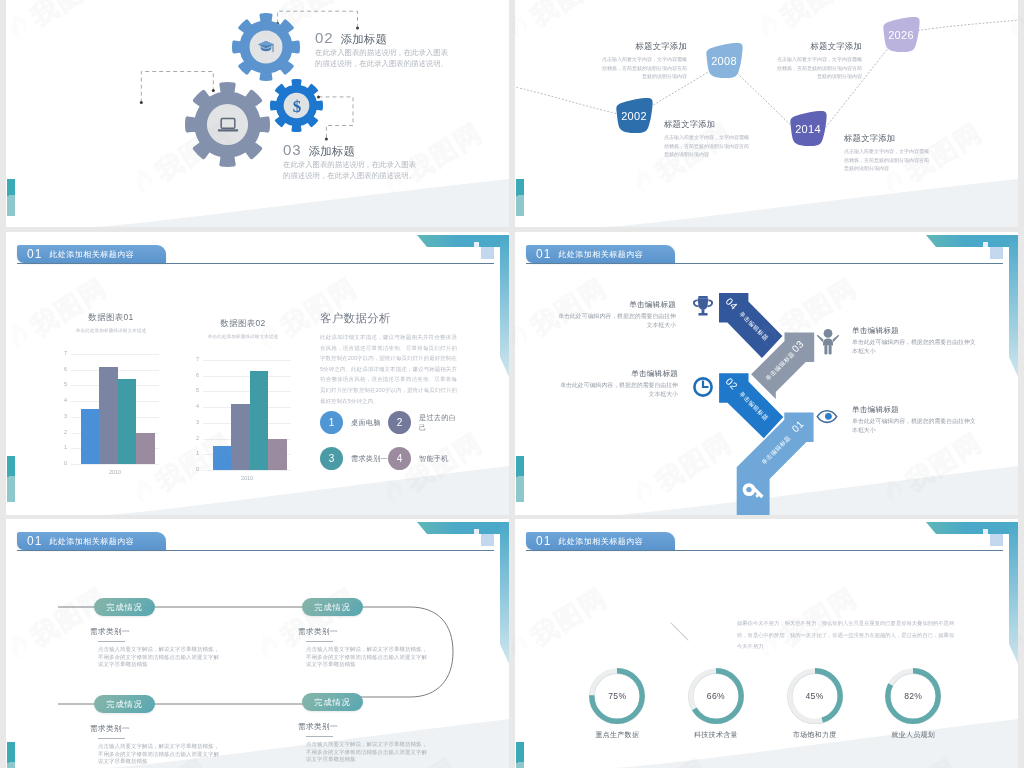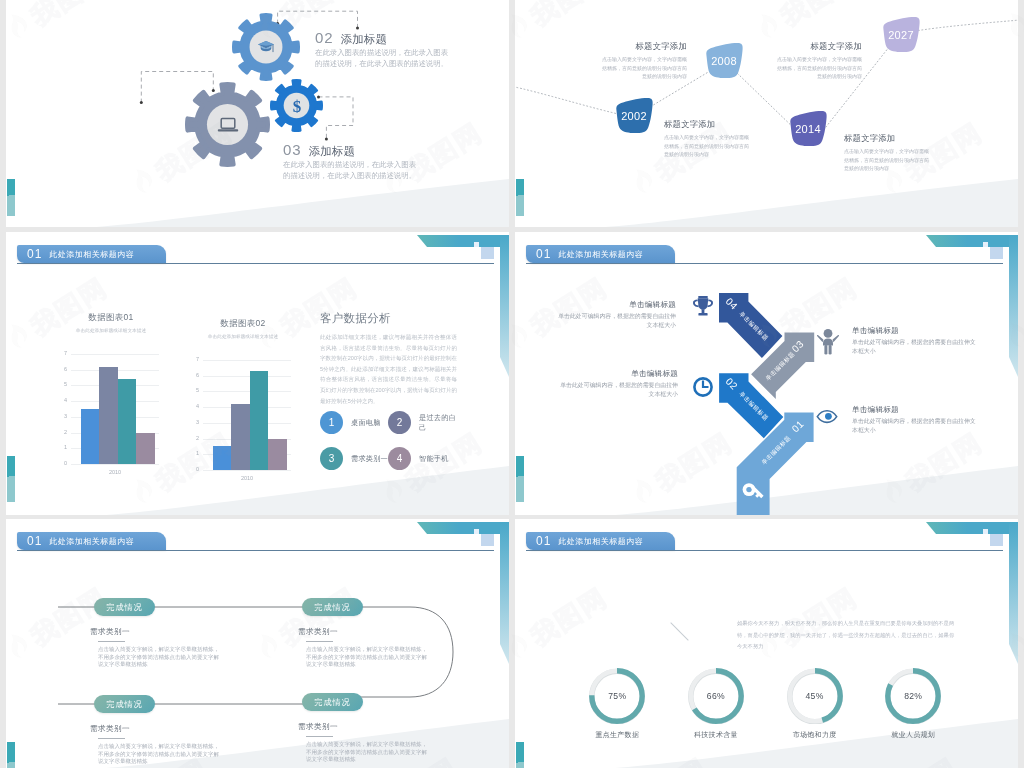--- a/index.html
+++ b/index.html
@@ -267,21 +267,21 @@
   <div class="tagshape t2014">
         <svg class="blobsvg" viewBox="0 0 44 40" preserveAspectRatio="none">
           <path d="M3.6,14.2 C3.0,9.4 5.0,7.6 10.5,6.0 C19.0,3.4 30.0,1.0 36.5,1.2 C40.6,1.3 41.8,3.2 41.5,7.6 C41.0,15.0 39.4,26.5 37.0,32.6 C35.2,37.2 32.4,38.8 25.0,38.9 C16.5,39.0 10.6,38.0 7.6,34.5 C5.0,31.4 4.3,20.0 3.6,14.2 Z" fill="#6063b5"></path>
         </svg>
         <span>2014</span>
       </div>
   <div class="tagshape t2018">
         <svg class="blobsvg" viewBox="0 0 44 40" preserveAspectRatio="none">
           <path d="M3.6,14.2 C3.0,9.4 5.0,7.6 10.5,6.0 C19.0,3.4 30.0,1.0 36.5,1.2 C40.6,1.3 41.8,3.2 41.5,7.6 C41.0,15.0 39.4,26.5 37.0,32.6 C35.2,37.2 32.4,38.8 25.0,38.9 C16.5,39.0 10.6,38.0 7.6,34.5 C5.0,31.4 4.3,20.0 3.6,14.2 Z" fill="#b9b3de"></path>
         </svg>
-        <span>2027</span>
+        <span>2026</span>
       </div>
 
   <div class="s2blk p2002">
     <div class="s2t">标题文字添加</div>
     <div class="s2d">点击输入简要文字内容，文字内容需概括精炼，言简意赅的说明分项内容言简意赅的说明分项内容</div>
   </div>
   <div class="s2blk p2008">
     <div class="s2t">标题文字添加</div>
     <div class="s2d">点击输入简要文字内容，文字内容需概括精炼，言简意赅的说明分项内容言简意赅的说明分项内容</div>
   </div>

